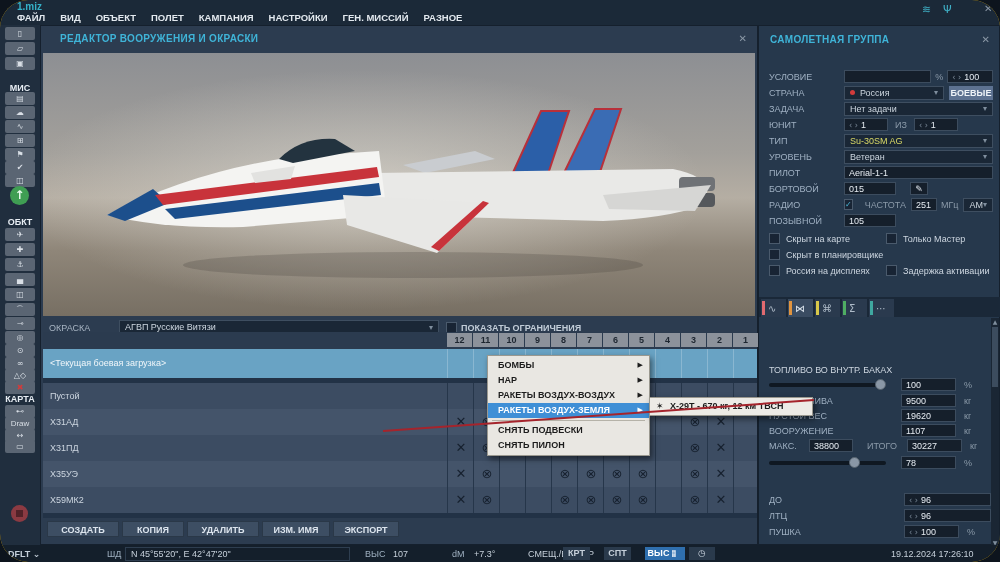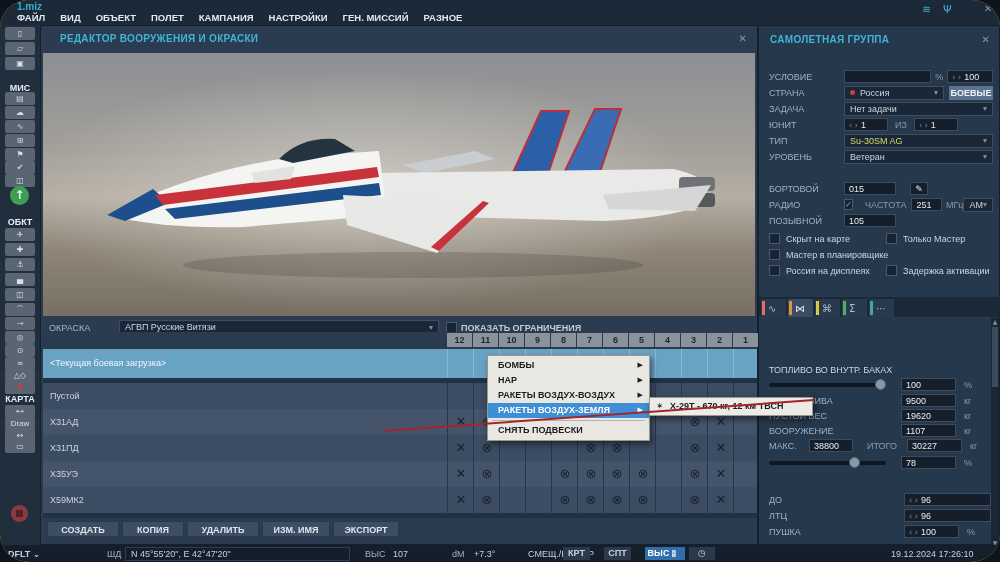--- a/index.html
+++ b/index.html
@@ -345,49 +345,53 @@
           <span class="chev ic">▾</span>
         </span>
     </div>
     <div class="frow" style="top:124px">
       <span class="flabel">УРОВЕНЬ</span>
       <span class="dd" style="width:149px">
           <span>Ветеран</span>
           <span class="chev ic">▾</span>
         </span>
     </div>
+    <div class="frow" style="top:140px">
+      <span class="flabel">ПИЛОТ</span>
+      <span class="inp" style="width:149px">Aerial-1-1</span>
+    </div>
     <div class="frow" style="top:156px">
       <span class="flabel">БОРТОВОЙ</span>
       <span class="inp" style="width:52px">015</span>
       <span class="inp ic" style="width:18px;text-align:center;margin-left:14px">✎</span>
     </div>
     <div class="frow" style="top:172px">
       <span class="flabel">РАДИО</span>
       <span class="cbx ic">✓</span>
       <span class="unit" style="margin-left:12px">ЧАСТОТА</span>
       <span class="inp" style="width:36px;margin-left:5px">251</span>
       <span class="unit" style="margin-left:4px">МГц</span>
-      <span class="dd" style="width:34px;">
+      <span class="dd" style="width:34px;margin-left:5px">
           <span>AM</span>
           <span class="chev ic">▾</span>
         </span>
     </div>
     <div class="frow" style="top:188px">
       <span class="flabel">ПОЗЫВНОЙ</span>
       <span class="inp" style="width:52px">105</span>
     </div>
     <div class="frow" style="top:206px">
       <span class="cbx" style="margin-right:6px"></span>
       <span style="width:100px">Скрыт на карте</span>
       <span class="cbx" style="margin-right:6px"></span>
       <span>Только Мастер</span>
     </div>
     <div class="frow" style="top:222px">
       <span class="cbx" style="margin-right:6px"></span>
-      <span>Мастер в планировщике</span>
+      <span>Скрыт в планировщике</span>
     </div>
     <div class="frow" style="top:238px">
       <span class="cbx" style="margin-right:6px"></span>
       <span style="width:100px">Россия на дисплеях</span>
       <span class="cbx" style="margin-right:6px"></span>
       <span>Задержка активации</span>
     </div>
 
     <div id="tabstrip">
         <div class="tab">
@@ -471,20 +475,21 @@
     </div>
   </div>
 
   <div id="cmenu">
       <div class="citem">БОМБЫ<span class="arr ic">▶</span></div>
       <div class="citem">НАР<span class="arr ic">▶</span></div>
       <div class="citem">РАКЕТЫ ВОЗДУХ-ВОЗДУХ<span class="arr ic">▶</span></div>
       <div class="citem activ">РАКЕТЫ ВОЗДУХ-ЗЕМЛЯ<span class="arr ic">▶</span></div>
       <div class="csep"></div>
       <div class="citem">СНЯТЬ ПОДВЕСКИ</div>
+      <div class="citem">СНЯТЬ ПИЛОН</div>
     </div>
   <div id="smenu">
     <span class="ic" style="margin:0 4px 0 6px">✶</span>
     <span>Х-29Т - 670 кг, 12 км  ТВСН</span>
   </div>
   <div id="redline"></div>
 
   <div id="statusbar">
     <span class="sitem" style="left:8px;font-weight:bold;color:#c6d0da"><span>DFLT</span> <span class="ic">⌄</span></span>
     <span class="sitem" style="left:107px">ШД</span>

